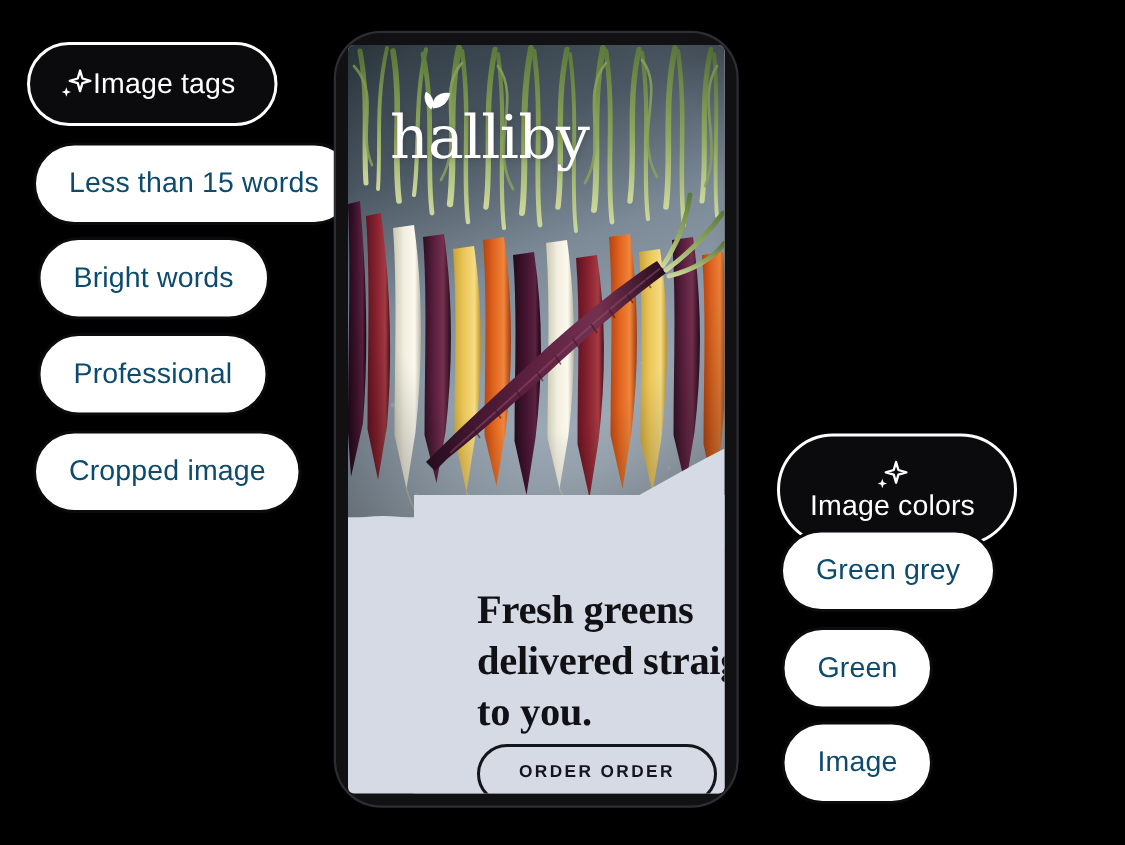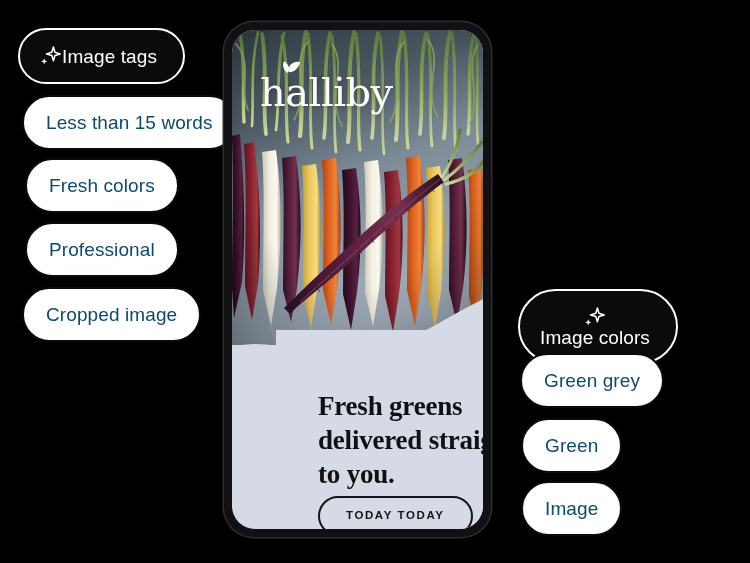--- a/index.html
+++ b/index.html
@@ -79,21 +79,21 @@
     background: #111114;
     border-radius: 30px;
     padding: 8px;
     box-shadow: 0 0 0 1.5px #2d2d33;
   }
 
   #phone-screen {
     position: relative;
     width: 100%;
     height: 100%;
-    border-radius: 23px;
+    border-radius: 4px;
     overflow: hidden;
     background: #d5dae4;
   }
 
   
   #photo-wrap {
     position: absolute;
     left: 0; top: 0;
     width: 100%;
     height: 315px;
@@ -188,21 +188,21 @@
     <path d="M4.6 14.4 L5.5 16.9 L8.0 17.8 L5.5 18.7 L4.6 21.2 L3.7 18.7 L1.2 17.8 L3.7 16.9 Z" fill="#ffffff"></path>
   </svg>
   <span class="pill-label">Image tags</span>
 </div>
 
 <div class="pill light" id="pill-tag-0">
   <span class="pill-label">Less than 15 words</span>
 </div>
 
 <div class="pill light" id="pill-tag-1">
-  <span class="pill-label">Fresh colors</span>
+  <span class="pill-label">Bright words</span>
 </div>
 
 <div class="pill light" id="pill-tag-2">
   <span class="pill-label">Professional</span>
 </div>
 
 <div class="pill light" id="pill-tag-3">
   <span class="pill-label">Cropped image</span>
 </div>
 
@@ -403,17 +403,17 @@
         <svg id="brand-leaf" viewBox="0 0 24 24">
           <path d="M11.6 13.2 C11.0 9.0 12.8 5.6 16.6 4.2 C18.4 3.5 20.4 3.4 22.2 3.8 C21.6 7.4 19.6 10.6 16.2 12.2 C14.6 12.9 13.0 13.2 11.6 13.2 Z" fill="#ffffff"></path>
           <path d="M10.6 13.8 C8.4 12.2 6.9 10.0 6.6 7.3 C6.4 5.7 6.7 4.2 7.3 2.9 C9.6 4.0 11.2 5.9 11.8 8.3 C12.2 10.1 11.9 12.1 10.6 13.8 Z" fill="#ffffff"></path>
         </svg>
         <span id="brand-name">halliby</span>
       </div>
     </div>
 
     <div id="panel">
       <div id="headline">Fresh greens delivered straight to you.</div>
-      <button id="cta-button">TODAY TODAY</button>
+      <button id="cta-button">ORDER ORDER</button>
     </div>
 
   </div>
 </div>
 
 </body></html>

